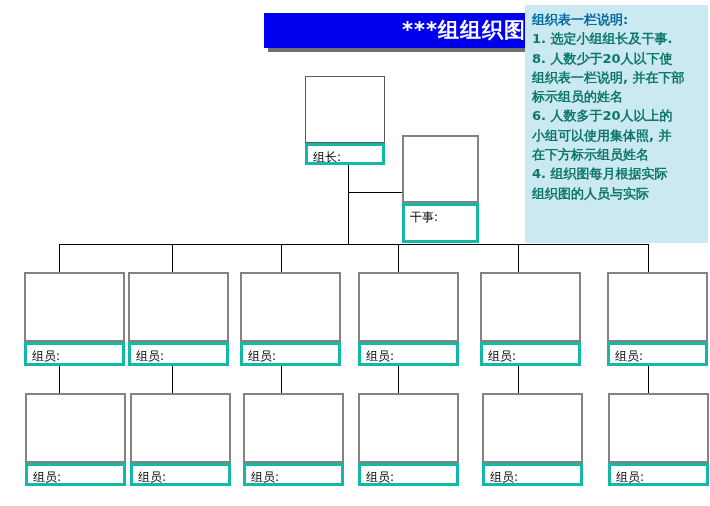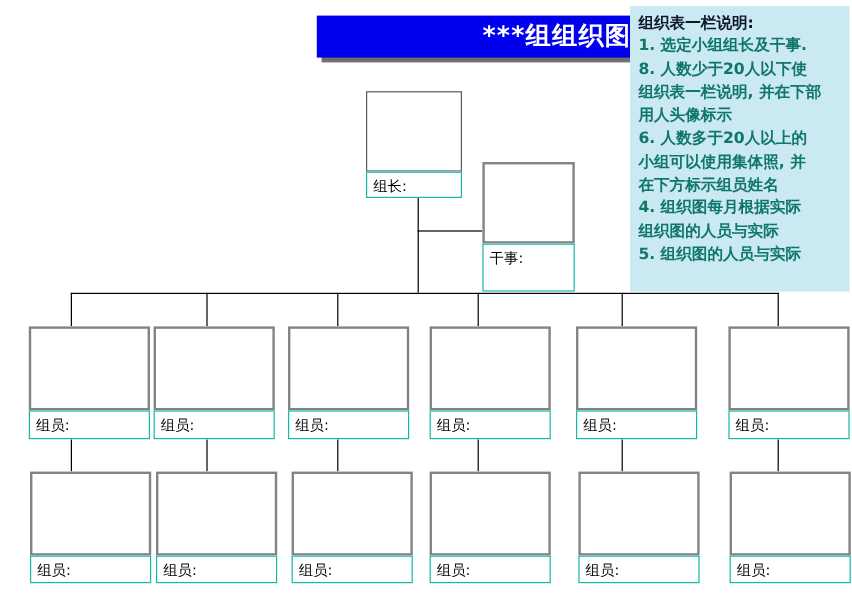--- a/index.html
+++ b/index.html
@@ -15,27 +15,27 @@
     text-align:right; line-height:34px; letter-spacing:1px;
     box-shadow:4px 4px 0 #6f6f6f;
     margin-left:48px;
   }
   
   .note {
     position:absolute; left:525px; top:5px; width:183px; height:238px;
     background:#CBE9F0; padding:5px 0 0 7px; overflow:hidden;
   }
   .note .line { font-size:13px; font-weight:bold; line-height:19.3px; white-space:nowrap; color:#0f766e; }
-  .note .line.red { color:#0f172a; }
+  .note .line.red { color:#0369a1; }
   
   .obox { position:absolute; background:#ffffff; }
   .photo { width:100%; background:#ffffff; border:2px solid #838383; }
   .photo.thin { border:1px solid #5a5a5a; }
   .plabel {
-    width:100%; background:#ffffff; border:1px solid #14b8a6;
+    width:100%; background:#ffffff; border:3px solid #14b8a6;
     font-size:12px; color:#000; padding:3px 0 0 5px; white-space:nowrap; overflow:hidden;
   }
   .leader-box { left:305px; top:76px; width:80px; }
   .leader-box .photo { height:67px; }
   .leader-box .plabel { height:22px; }
   .officer-box { left:402px; top:135px; width:77px; }
   .officer-box .photo { height:68px; }
   .officer-box .plabel { height:40px; }
   .mbox { width:101px; }
   .row1 { top:272px; }
@@ -52,27 +52,26 @@
 
 <div class="stage">
 
   <div class="banner">***组组织图</div>
 
   <div class="note">
     <div class="line red">组织表一栏说明:</div>
     <div class="line">1. 选定小组组长及干事.</div>
     <div class="line">8. 人数少于20人以下使</div>
     <div class="line">组织表一栏说明, 并在下部</div>
-    <div class="line">用人头像标示</div>
+    <div class="line">标示组员的姓名</div>
     <div class="line">6. 人数多于20人以上的</div>
     <div class="line">小组可以使用集体照, 并</div>
     <div class="line">在下方标示组员姓名</div>
     <div class="line">4. 组织图每月根据实际</div>
     <div class="line">组织图的人员与实际</div>
-    <div class="line">5. 组织图的人员与实际</div>
   </div>
 
   <div class="cline" style="left:348px; top:165px; width:1px; height:79px;"></div>
   <div class="cline" style="left:348px; top:192px; width:55px; height:1px;"></div>
   <div class="cline" style="left:59px;  top:244px; width:590px; height:1px;"></div>
   <div class="cline" style="left:59px;  top:244px; width:1px; height:28px;"></div>
   <div class="cline" style="left:172px; top:244px; width:1px; height:28px;"></div>
   <div class="cline" style="left:281px; top:244px; width:1px; height:28px;"></div>
   <div class="cline" style="left:398px; top:244px; width:1px; height:28px;"></div>
   <div class="cline" style="left:518px; top:244px; width:1px; height:28px;"></div>

